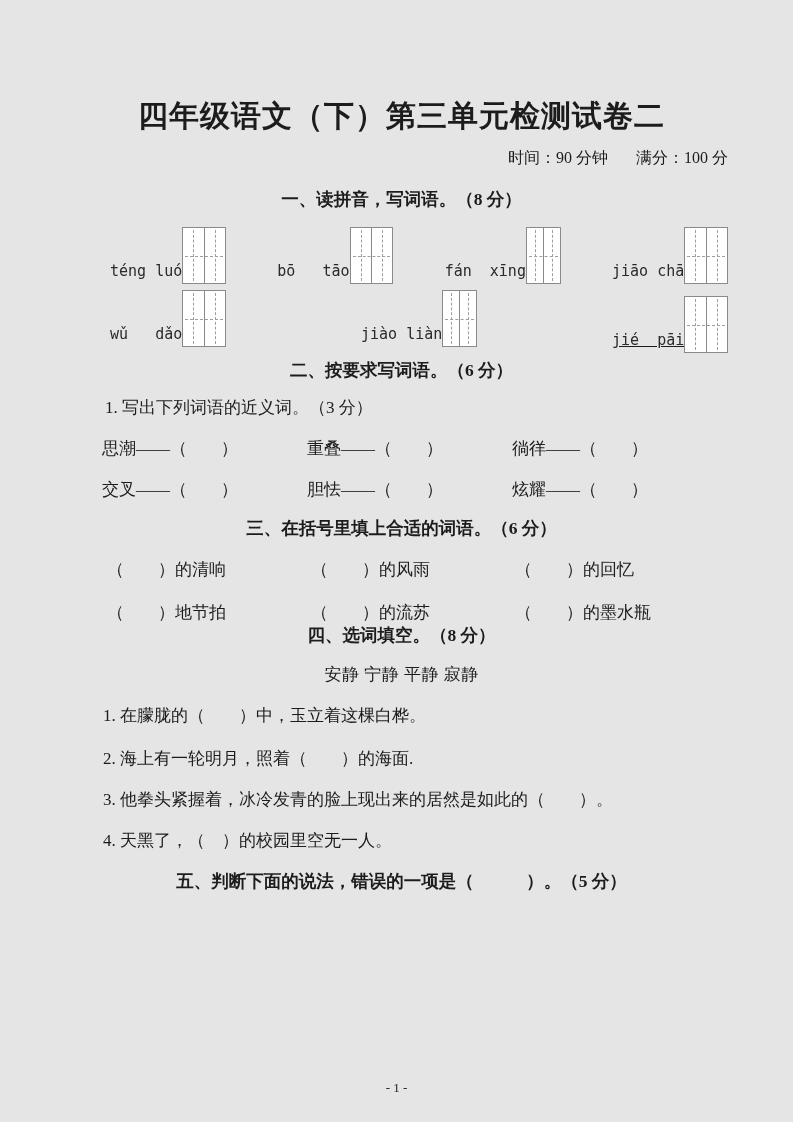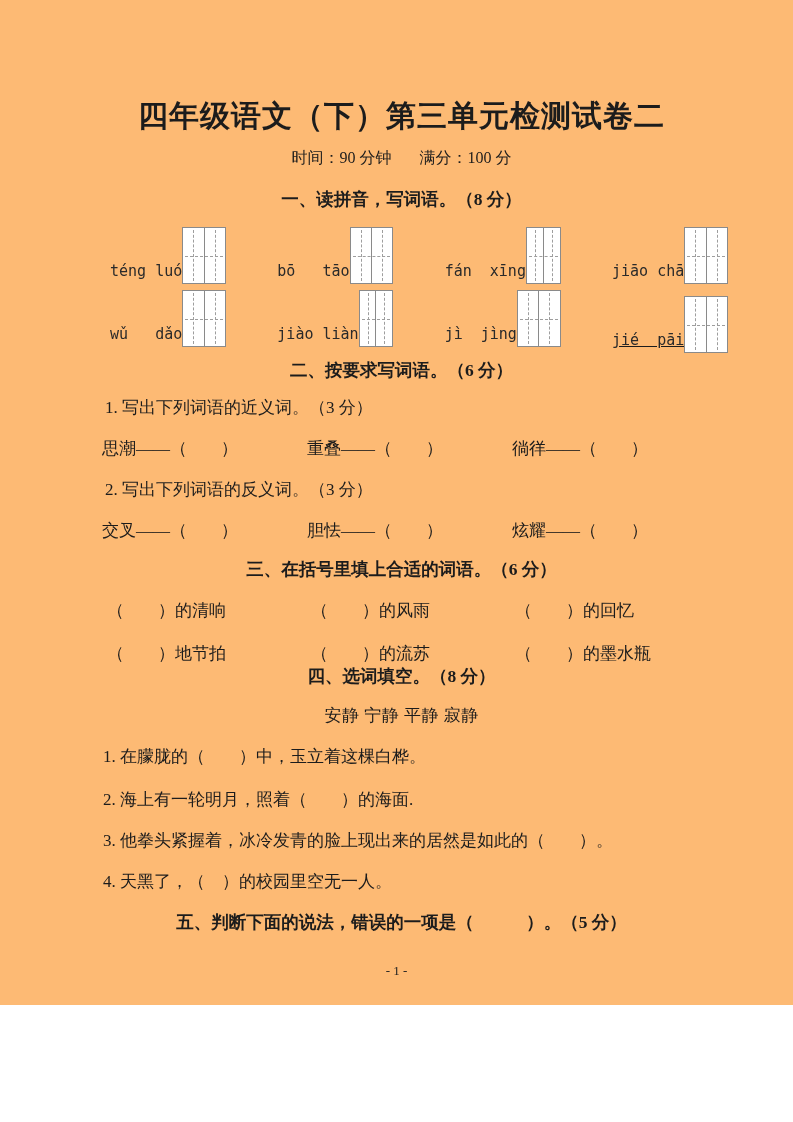--- a/index.html
+++ b/index.html
@@ -1,37 +1,37 @@
 <!DOCTYPE html>
 <html><head>
 <meta charset="utf-8">
 <style>
   html, body { margin: 0; padding: 0; background: #ffffff; }
   .page {
     position: relative;
     width: 793px;
-    height: 1005px;
+    height: 1122px;
     box-sizing: border-box;
     padding: 96px 65px 0 75px;
-    background: #fdba74;
+    background: #e5e5e5;
     font-family: "Liberation Serif", "DejaVu Serif", serif;
     color: #1c1c1c;
     overflow: hidden;
   }
   .title {
     margin: 0;
     text-align: center;
     font-size: 30px;
     line-height: 40px;
     font-weight: bold;
     letter-spacing: 1px;
   }
   .meta {
     display: flex;
-    justify-content: center;
+    justify-content: flex-end;
     gap: 28px;
     font-size: 16px;
     line-height: 21px;
     margin-top: 11px;
   }
   .sec-heading {
     margin: 0;
     font-size: 17.5px;
     line-height: 23px;
     font-weight: bold;
@@ -166,49 +166,40 @@
       </div>
     </div>
     <div class="py-unit">
       <div class="pinyin">jiào liàn</div>
       <div class="tian-box">
         <div class="tian-cell"></div>
         <div class="tian-cell"></div>
         <div class="tian-hline"></div>
       </div>
     </div>
-    <div class="py-unit">
-      <div class="pinyin">jì  jìng</div>
-      <div class="tian-box">
-        <div class="tian-cell"></div>
-        <div class="tian-cell"></div>
-        <div class="tian-hline"></div>
-      </div>
-    </div>
     <div class="py-unit drop">
       <div class="pinyin">jié  pāi</div>
       <div class="tian-box">
         <div class="tian-cell"></div>
         <div class="tian-cell"></div>
         <div class="tian-hline"></div>
       </div>
     </div>
   </div>
 
   <h2 class="sec-heading h-s2">二、按要求写词语。（6 分）</h2>
 
   <p class="sub-item">1. 写出下列词语的近义词。（3 分）</p>
 
   <div class="word-line">
     <span class="wg">思潮——（　　）</span>
     <span class="wg">重叠——（　　）</span>
     <span class="wg">徜徉——（　　）</span>
   </div>
 
-  <p class="sub-item gap">2. 写出下列词语的反义词。（3 分）</p>
 
   <div class="word-line">
     <span class="wg">交叉——（　　）</span>
     <span class="wg">胆怯——（　　）</span>
     <span class="wg">炫耀——（　　）</span>
   </div>
 
   <h2 class="sec-heading h-s3">三、在括号里填上合适的词语。（6 分）</h2>
 
   <div class="word-line s3">

